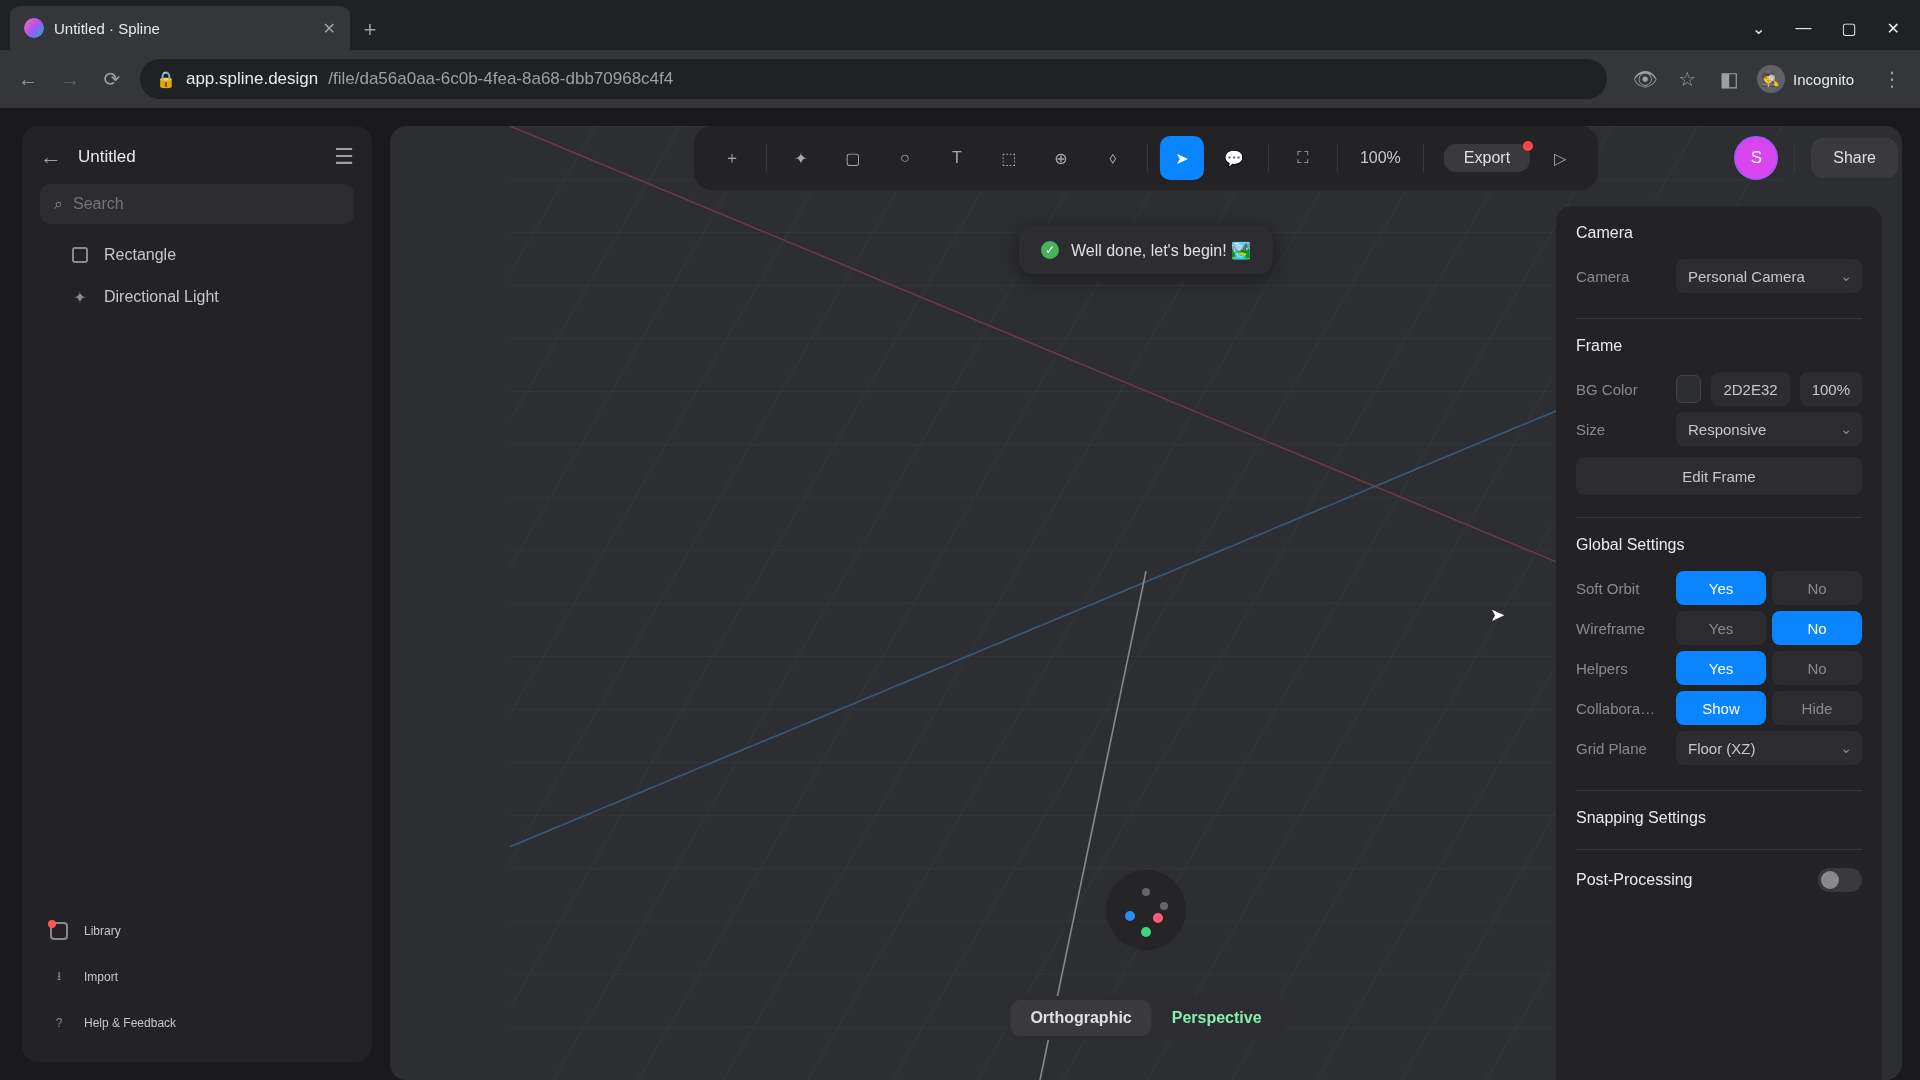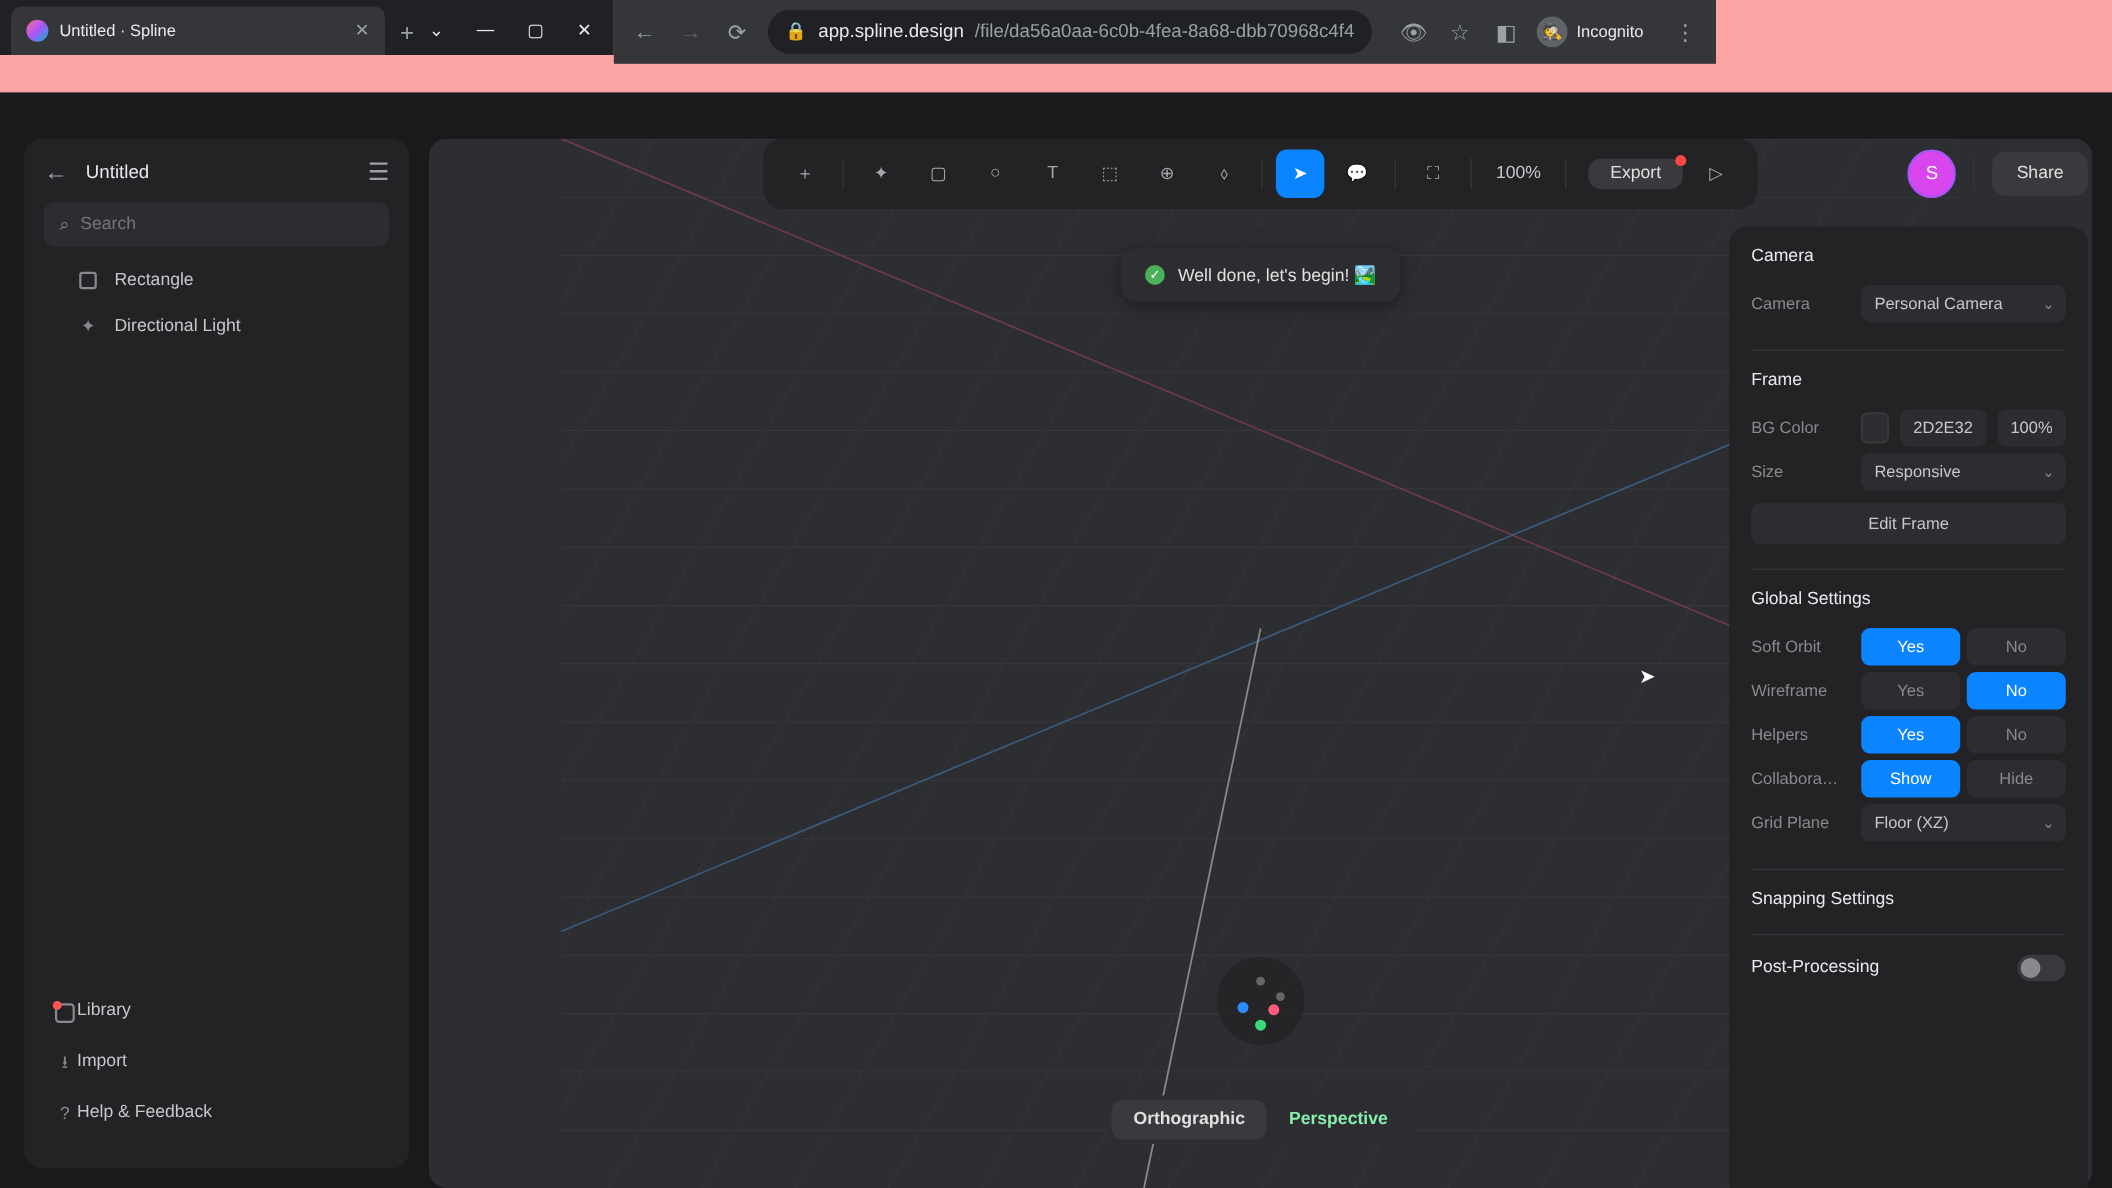--- a/index.html
+++ b/index.html
@@ -1,19 +1,19 @@
 <!DOCTYPE html>
 <html><head>
 <meta charset="utf-8">
 <style>
 * { margin: 0; padding: 0; box-sizing: border-box; font-family: -apple-system, BlinkMacSystemFont, 'Segoe UI', sans-serif; }
 body { width: 1920px; height: 1080px; background: #1a1a1d; overflow: hidden; color: #e0e0e0; position: relative; }
 
 
-.browser-chrome { background: #fca5a5; height: 84px; display: flex; }
+.browser-chrome { background: #c4b5fd; height: 108px; display: flex; flex-direction: column; }
 .tab-bar { height: 50px; display: flex; align-items: flex-end; padding-left: 10px; background: #202124; }
 .tab { background: #35363a; height: 44px; width: 340px; border-radius: 10px 10px 0 0; display: flex; align-items: center; padding: 0 14px; gap: 10px; position: relative; }
 .tab-icon { width: 20px; height: 20px; border-radius: 50%; background: linear-gradient(135deg, #ff6b9d, #a855f7, #06b6d4); }
 .tab-title { font-size: 15px; color: #e8eaed; flex: 1; }
 .tab-close { color: #9aa0a6; font-size: 16px; }
 .new-tab { width: 40px; height: 40px; display: flex; align-items: center; justify-content: center; color: #9aa0a6; font-size: 22px; }
 .window-controls { margin-left: auto; display: flex; gap: 30px; padding-right: 20px; color: #e8eaed; align-items: center; height: 44px; }
 .window-controls span { font-size: 16px; }
 
 .nav-bar { height: 58px; background: #35363a; display: flex; align-items: center; padding: 0 14px; gap: 14px; }
@@ -34,21 +34,21 @@
 .back-arrow { color: #9aa0a6; font-size: 22px; }
 .project-title { color: #e8eaed; font-size: 17px; flex: 1; }
 .hamburger { color: #9aa0a6; font-size: 22px; }
 .search-box { background: #2d2d31; border-radius: 10px; height: 40px; display: flex; align-items: center; padding: 0 14px; gap: 10px; margin-bottom: 10px; }
 .search-box input { background: none; border: none; color: #9aa0a6; font-size: 16px; outline: none; width: 100%; }
 .layer-item { display: flex; align-items: center; gap: 14px; height: 42px; padding: 0 10px 0 30px; color: #c8c8cc; font-size: 16px; }
 .layer-icon { width: 20px; height: 20px; display: flex; align-items: center; justify-content: center; }
 .light-icon::before { content: "✦"; color: #8a8a8e; font-size: 16px; }
 .rect-icon { border: 2px solid #8a8a8e; width: 16px; height: 16px; border-radius: 3px; }
 .sidebar-footer { margin-top: auto; display: flex; flex-direction: column; gap: 4px; }
-.footer-item { display: flex; align-items: flex-start; height: 42px; padding: 0 8px; color: #c8c8cc; font-size: 16px; }
+.footer-item { display: flex; align-items: center; gap: 14px; height: 42px; padding: 0 8px; color: #c8c8cc; font-size: 12px; }
 .footer-icon { width: 22px; height: 22px; display: flex; align-items: center; justify-content: center; color: #8a8a8e; }
 .library-icon { width: 18px; height: 18px; border: 2px solid #8a8a8e; border-radius: 4px; position: relative; }
 .library-dot { position: absolute; width: 8px; height: 8px; background: #ff5555; border-radius: 50%; top: -4px; left: -4px; }
 
 
 .canvas-area { flex: 1; position: relative; margin: 18px 18px 0 18px; overflow: hidden; border-radius: 16px; }
 .grid-bg { position: absolute; inset: 0; background: #2d2e32; }
 .grid-bg svg { width: 100%; height: 100%; }
 
 
@@ -73,21 +73,21 @@
 
 .cursor-arrow { position: absolute; top: 478px; left: 1100px; color: #fff; font-size: 18px; }
 
 
 .right-top { position: absolute; top: 18px; right: 22px; display: flex; align-items: center; gap: 16px; height: 64px; }
 .avatar { width: 44px; height: 44px; background: #d946ef; border: 2px solid #a855f7; border-radius: 50%; display: flex; align-items: center; justify-content: center; color: #fff; font-size: 17px; font-weight: 500; }
 .right-sep { width: 1px; height: 28px; background: #3a3a3e; }
 .share-btn { background: #3a3a3e; height: 40px; border-radius: 12px; padding: 0 22px; display: flex; align-items: center; color: #e0e0e0; font-size: 16px; }
 
 
-.right-panel { position: absolute; top: 98px; right: 22px; width: 326px; bottom: 0; background: #232326; border-radius: 16px 16px 0 0; padding: 18px 20px; overflow-y: auto; }
+.right-panel { position: absolute; top: 98px; right: 38px; width: 326px; bottom: 0; background: #232326; border-radius: 16px 16px 0 0; padding: 18px 20px; overflow-y: auto; }
 .panel-section { margin-bottom: 22px; }
 .panel-title { color: #e8eaed; font-size: 16px; font-weight: 500; margin-bottom: 14px; }
 .panel-row { display: flex; align-items: center; height: 40px; gap: 10px; }
 .panel-label { color: #8a8a8e; font-size: 15px; width: 90px; flex-shrink: 0; white-space: nowrap; overflow: hidden; text-overflow: ellipsis; }
 .dropdown { flex: 1; background: #2d2d31; border-radius: 8px; height: 34px; display: flex; align-items: center; padding: 0 12px; color: #c8c8cc; font-size: 15px; position: relative; }
 .dropdown::after { content: "⌄"; position: absolute; right: 10px; color: #8a8a8e; font-size: 14px; }
 .color-swatch { width: 28px; height: 28px; background: #2d2e32; border-radius: 6px; border: 1px solid #444; }
 .color-hex, .color-opacity { background: #2d2d31; border-radius: 8px; height: 34px; display: flex; align-items: center; padding: 0 12px; color: #c8c8cc; font-size: 15px; }
 .color-hex { flex: 1; justify-content: center; }
 .color-opacity { width: 64px; justify-content: center; }

